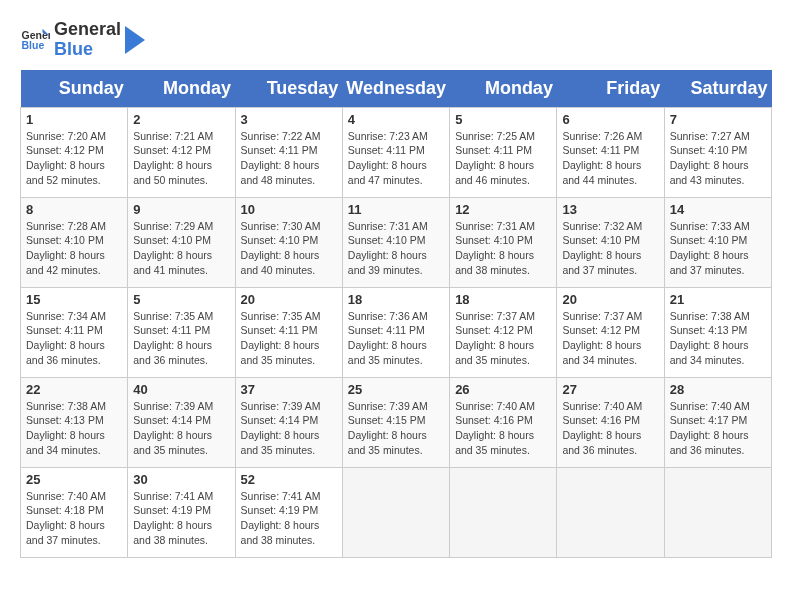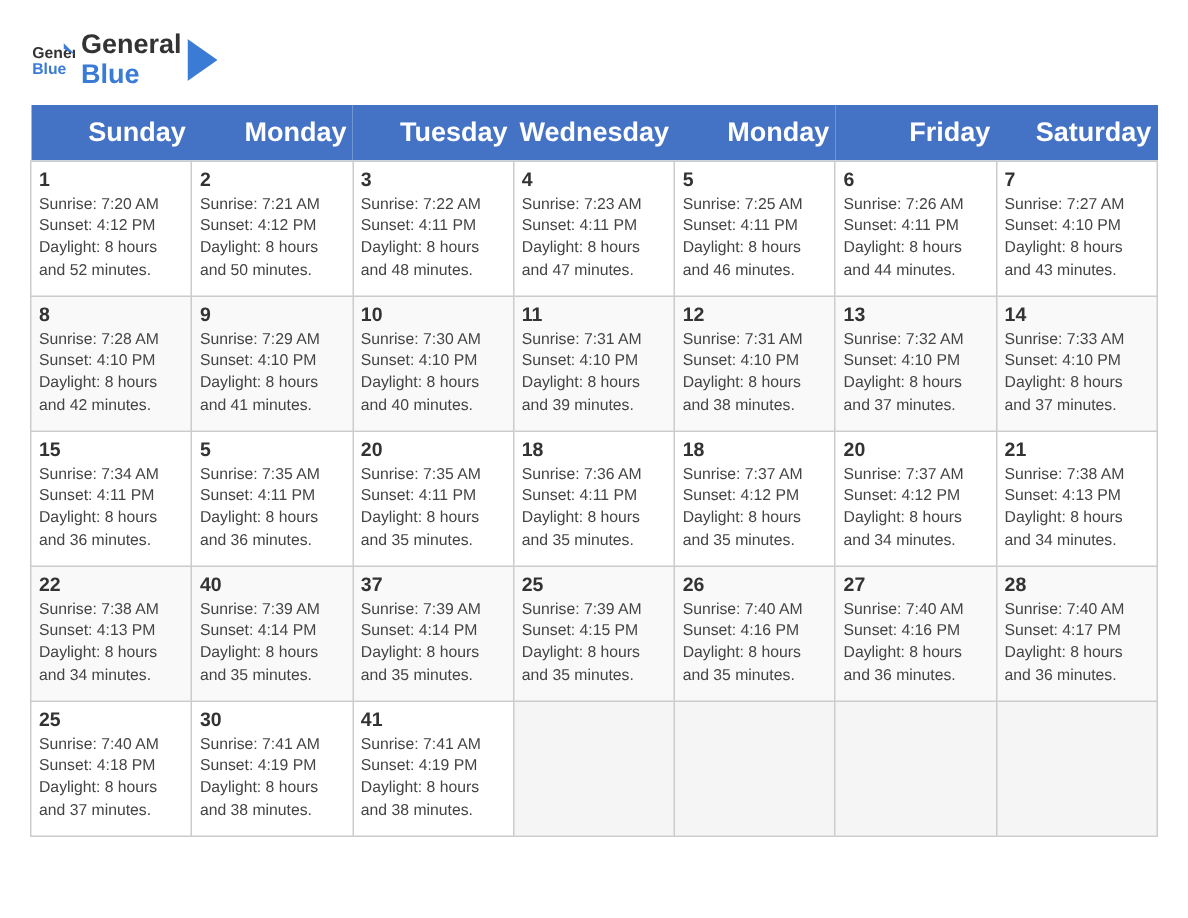--- a/index.html
+++ b/index.html
@@ -236,21 +236,21 @@
       <tr>
         <td>
           <span class="day-number">25</span>
           <div class="day-info">Sunrise: 7:40 AM<br>Sunset: 4:18 PM<br>Daylight: 8 hours and 37 minutes.</div>
         </td>
         <td>
           <span class="day-number">30</span>
           <div class="day-info">Sunrise: 7:41 AM<br>Sunset: 4:19 PM<br>Daylight: 8 hours and 38 minutes.</div>
         </td>
         <td>
-          <span class="day-number">41</span>
+          <span class="day-number">52</span>
           <div class="day-info">Sunrise: 7:41 AM<br>Sunset: 4:19 PM<br>Daylight: 8 hours and 38 minutes.</div>
         </td>
         <td class="empty"></td>
         <td class="empty"></td>
         <td class="empty"></td>
         <td class="empty"></td>
       </tr>
     </tbody>
 </table>
 

